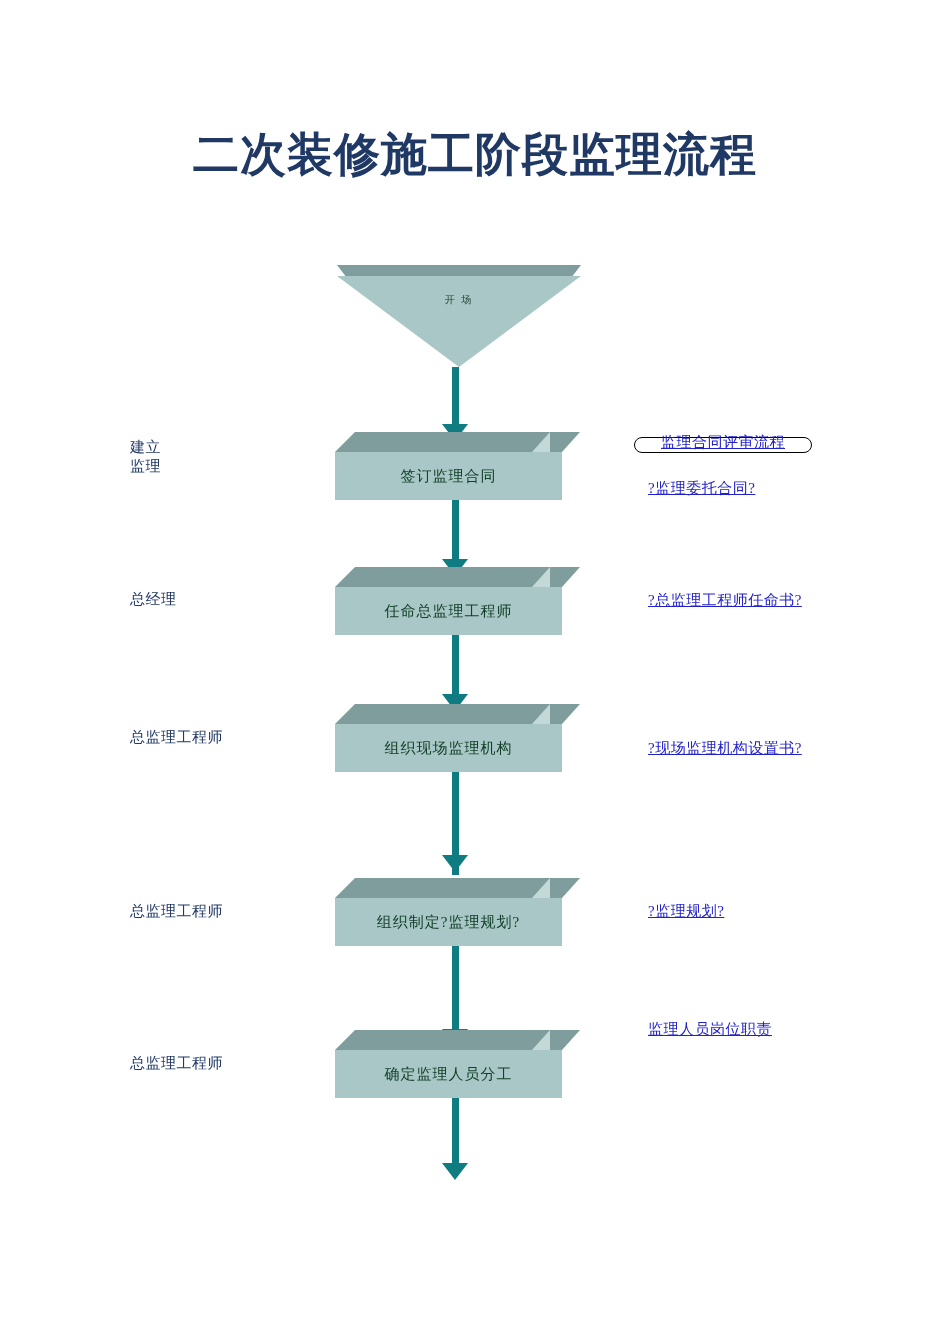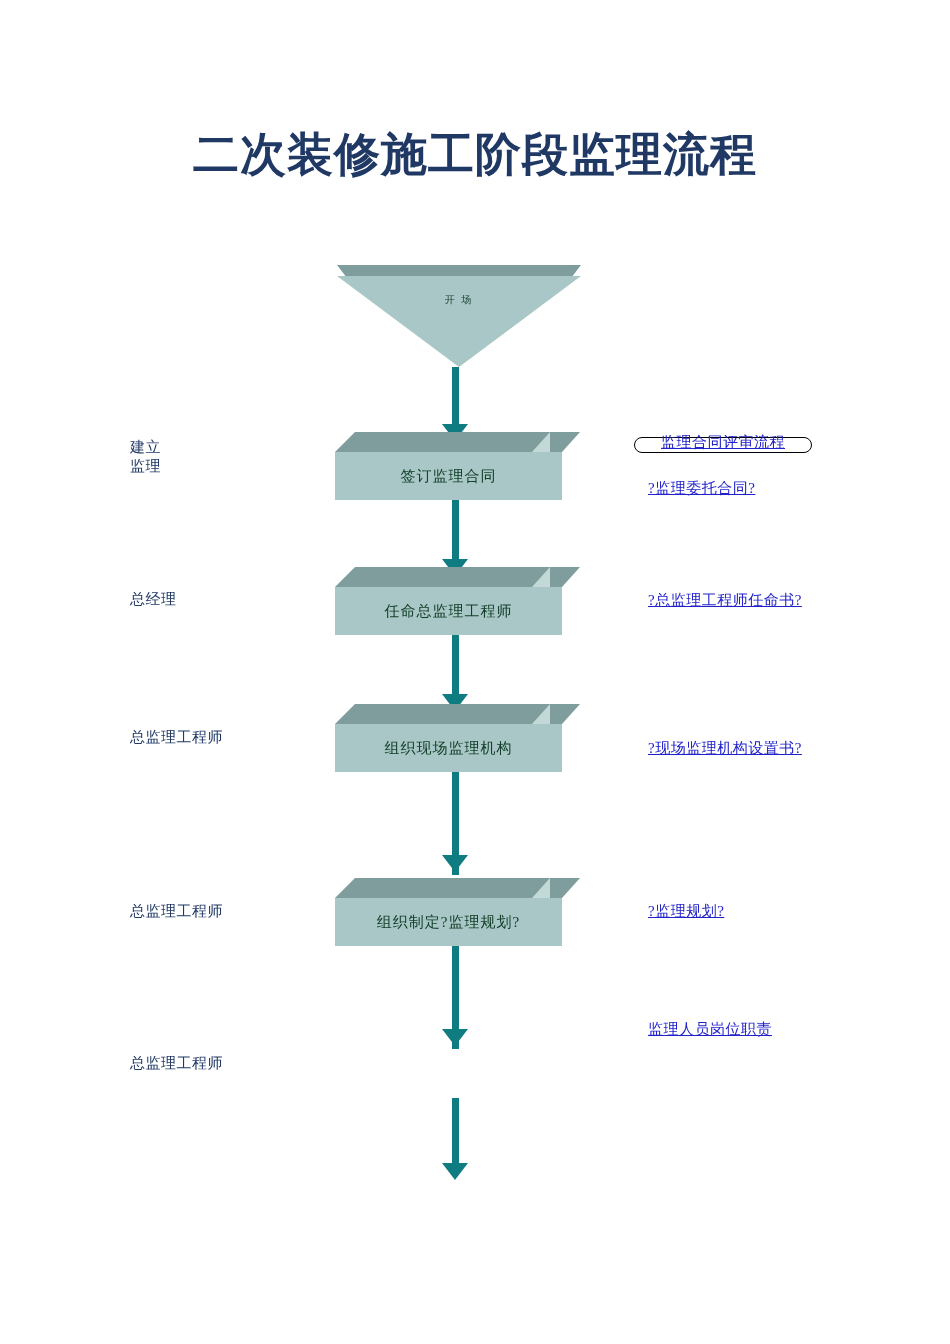--- a/index.html
+++ b/index.html
@@ -255,17 +255,23 @@
 
   <div class="doclink" style="left:648px; top:902px;">?监理规划?</div>
 
   <div class="conn" style="top:946px; height:103px;"></div>
   <div class="arrowhead" style="top:1029px;"></div>
 
   <div class="doclink" style="left:648px; top:1020px;">监理人员岗位职责</div>
 
   <div class="role" style="top:1054px;">总监理工程师</div>
 
+  <div class="box3d" style="left:335px; top:1030px;">
+    <div class="top"></div>
+    <div class="side"></div>
+    <div class="front"></div>
+    <div class="front-label">确定监理人员分工</div>
+  </div>
 
   <div class="conn" style="top:1098px; height:66px;"></div>
   <div class="arrowhead" style="top:1163px;"></div>
 
 </div>
 
 </body></html>

